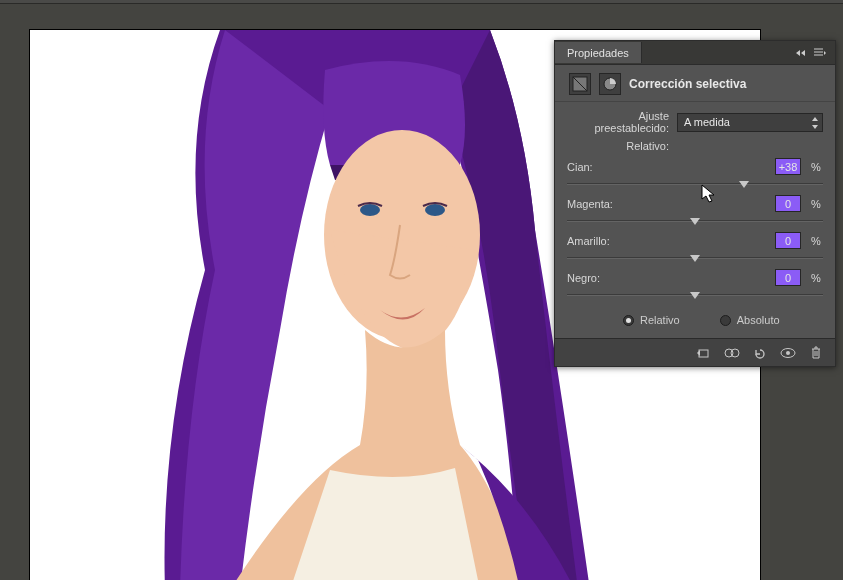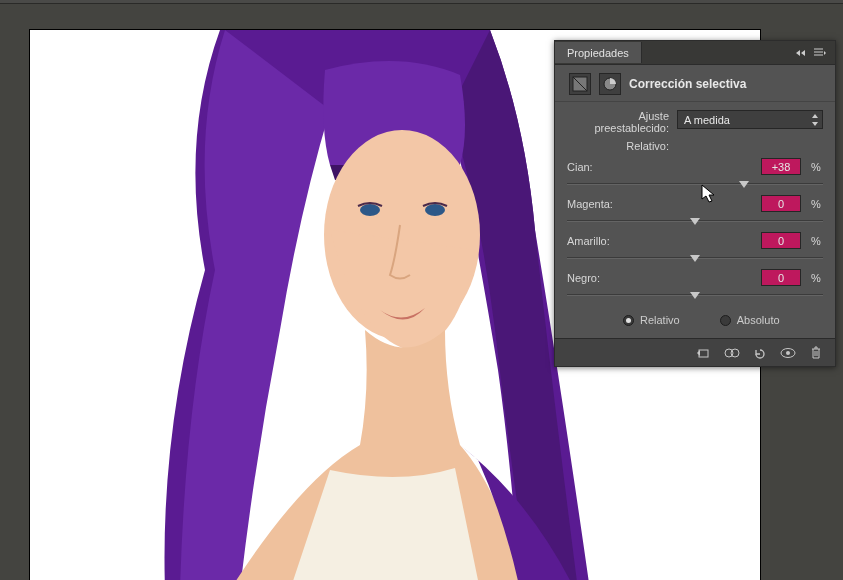--- a/index.html
+++ b/index.html
@@ -58,21 +58,21 @@
     .head-icon {
       width:22px; height:22px;
       background:#3f3f3f;
       border:1px solid #262626;
       display:flex; align-items:center; justify-content:center;
     }
     .head-title { font-weight:bold; color:#e8e8e8; font-size:12px; }
 
     .panel-body { padding:8px 12px 2px; }
 
-    .row { display:flex; margin-bottom:6px; }
+    .row { display:flex; align-items:center; margin-bottom:6px; }
     .row-label { width:110px; text-align:right; padding-right:8px; color:#d6d6d6; }
 
     .select {
       flex:1; height:19px;
       background:#3f3f3f;
       border:1px solid #262626;
       color:#e8e8e8;
       padding:0 16px 0 6px;
       position:relative;
       display:flex; align-items:center;
@@ -85,22 +85,22 @@
     .select.highlight {
       outline:2px solid #e21a1a;
       outline-offset:1px;
     }
     .swatch { width:14px; height:12px; border:1px solid #222; margin-right:6px; }
 
     .slider-block { margin-bottom:10px; }
     .slider-top { display:flex; align-items:center;gap:8px; }
     .slider-label { flex:1; color:#d6d6d6; }
     .slider-val {
-      width:40px; height:17px;
-      background:#be185d; border:1px solid #262626;
+      width:26px; height:17px;
+      background:#8b5cf6; border:1px solid #262626;
       color:#e5e5e5; text-align:center; font-size:11px;
     }
     .pct { width:14px; text-align:center; color:#d6d6d6; }
     .slider-track {
       height:2px; background:#3b3b3b;
       border-bottom:1px solid #646464;
       margin-top:8px;
       position:relative;
     }
     .slider-thumb {

